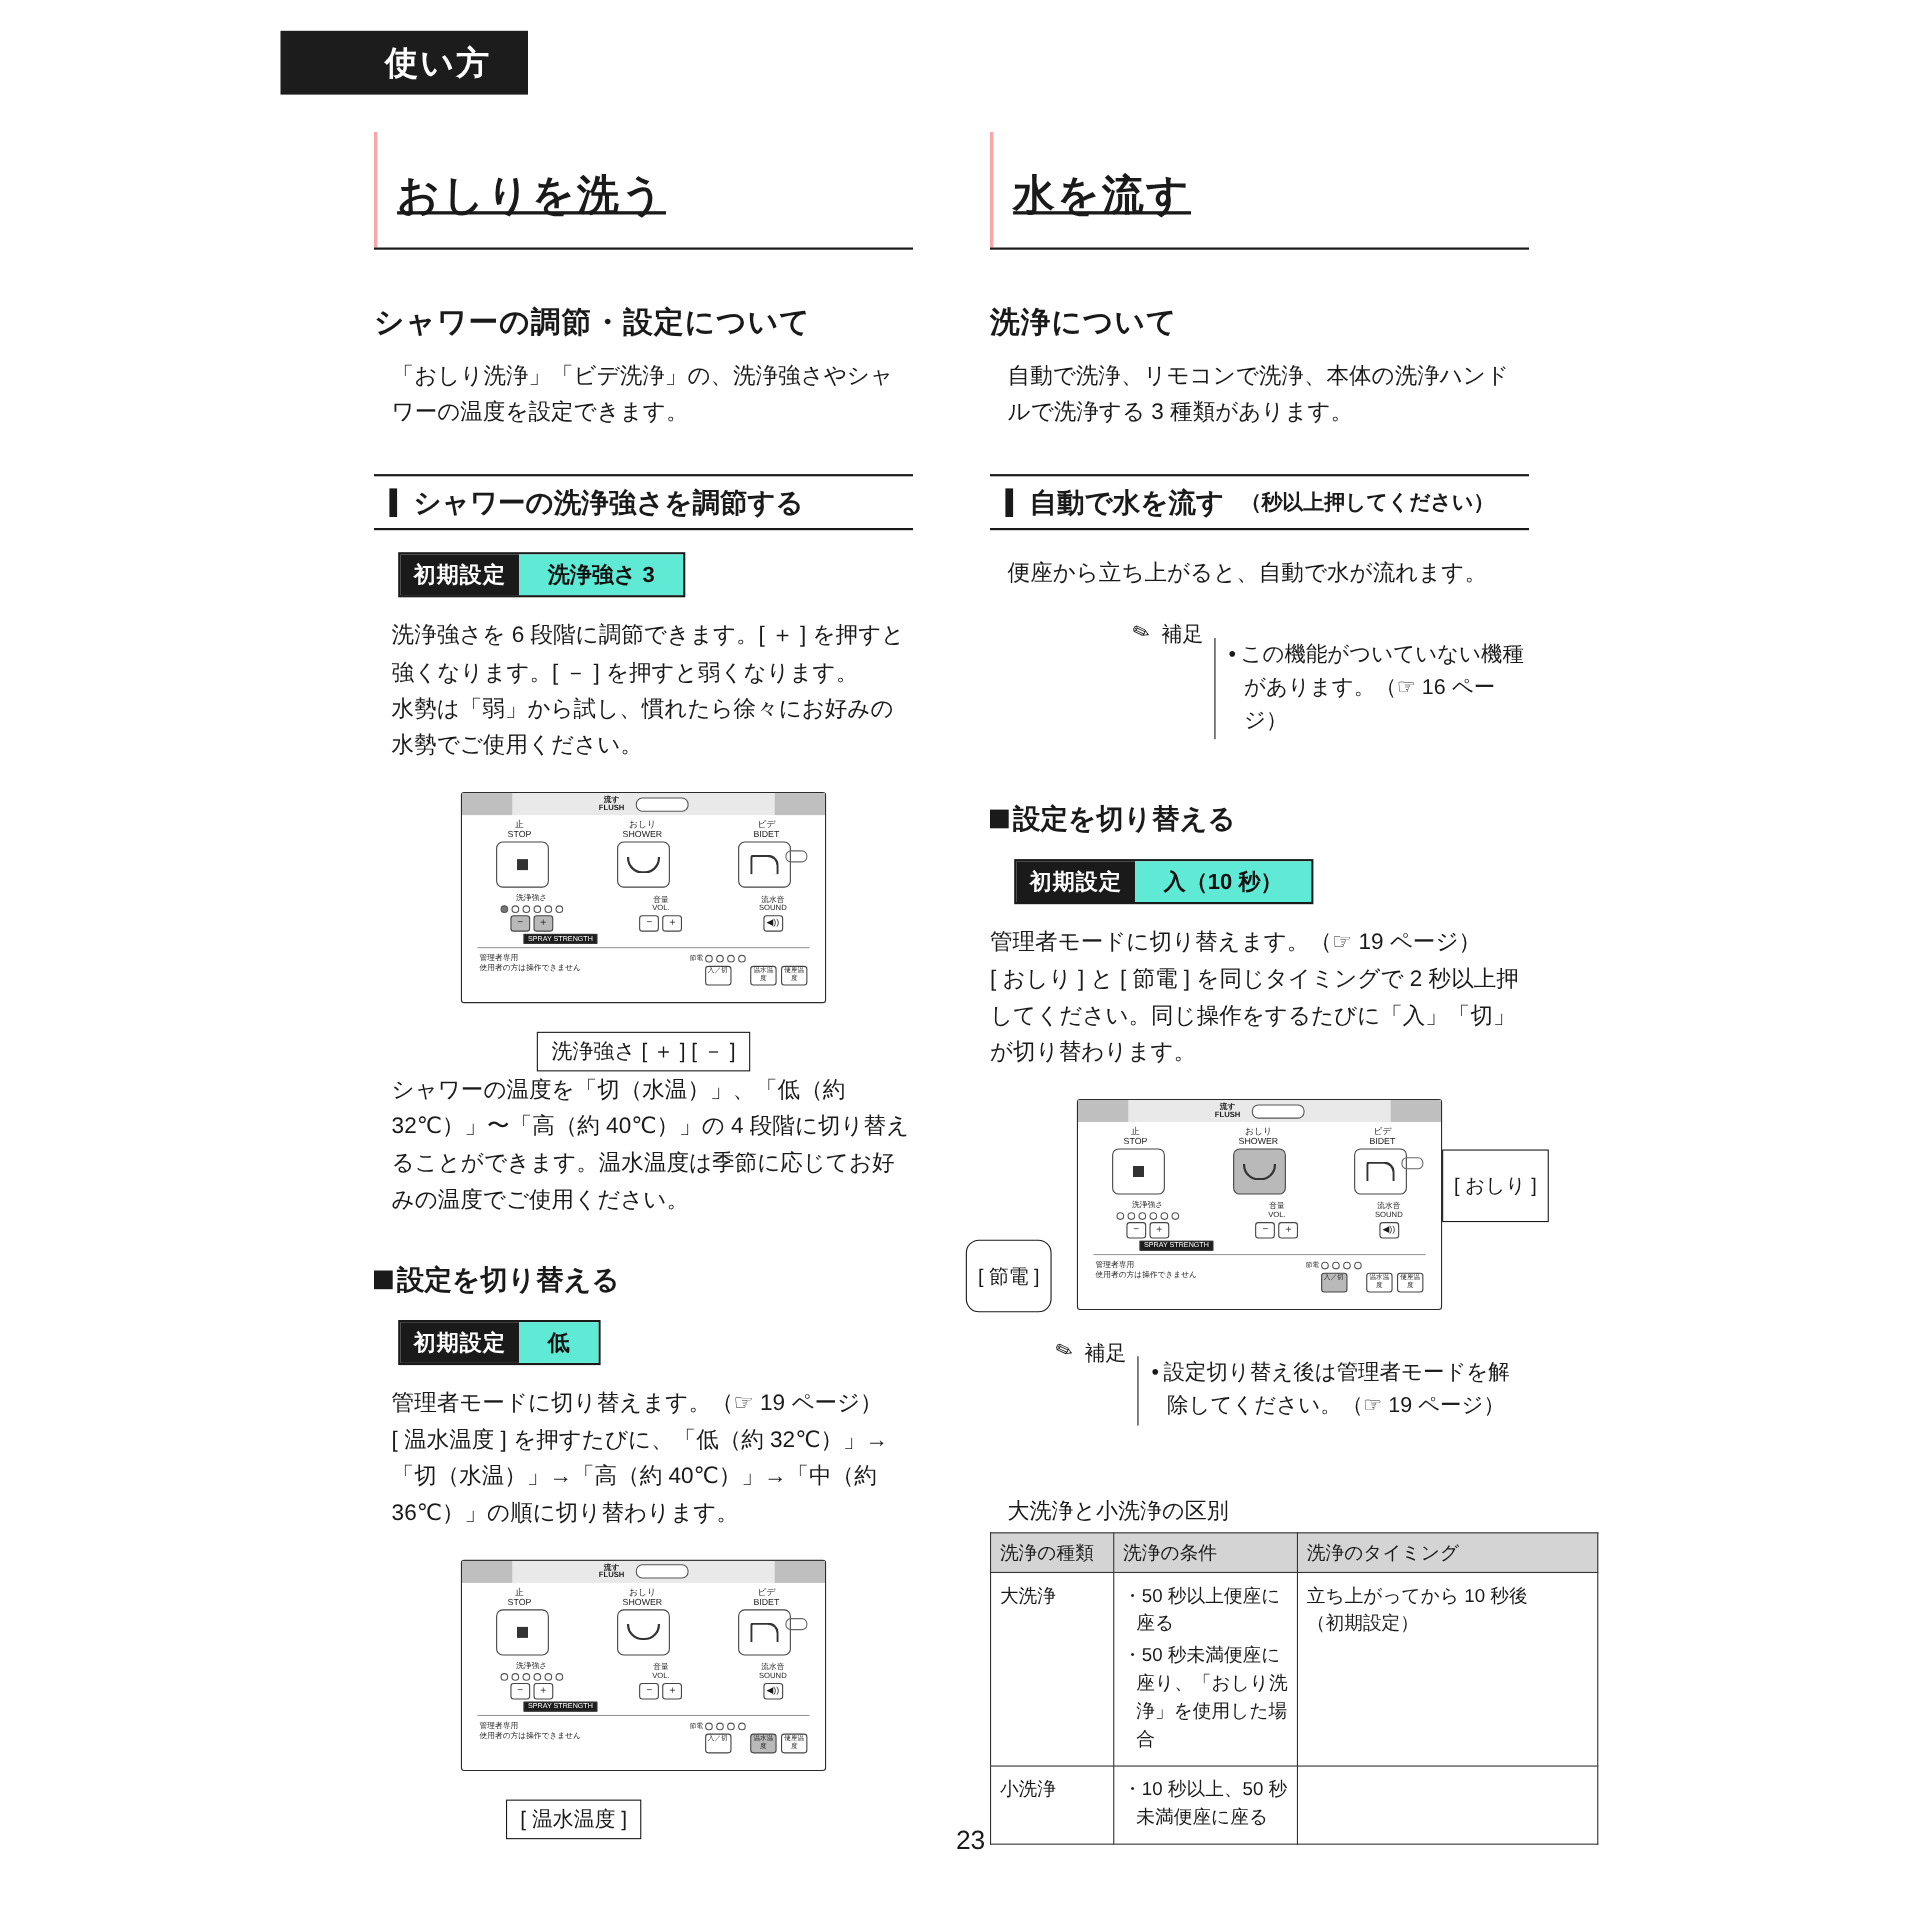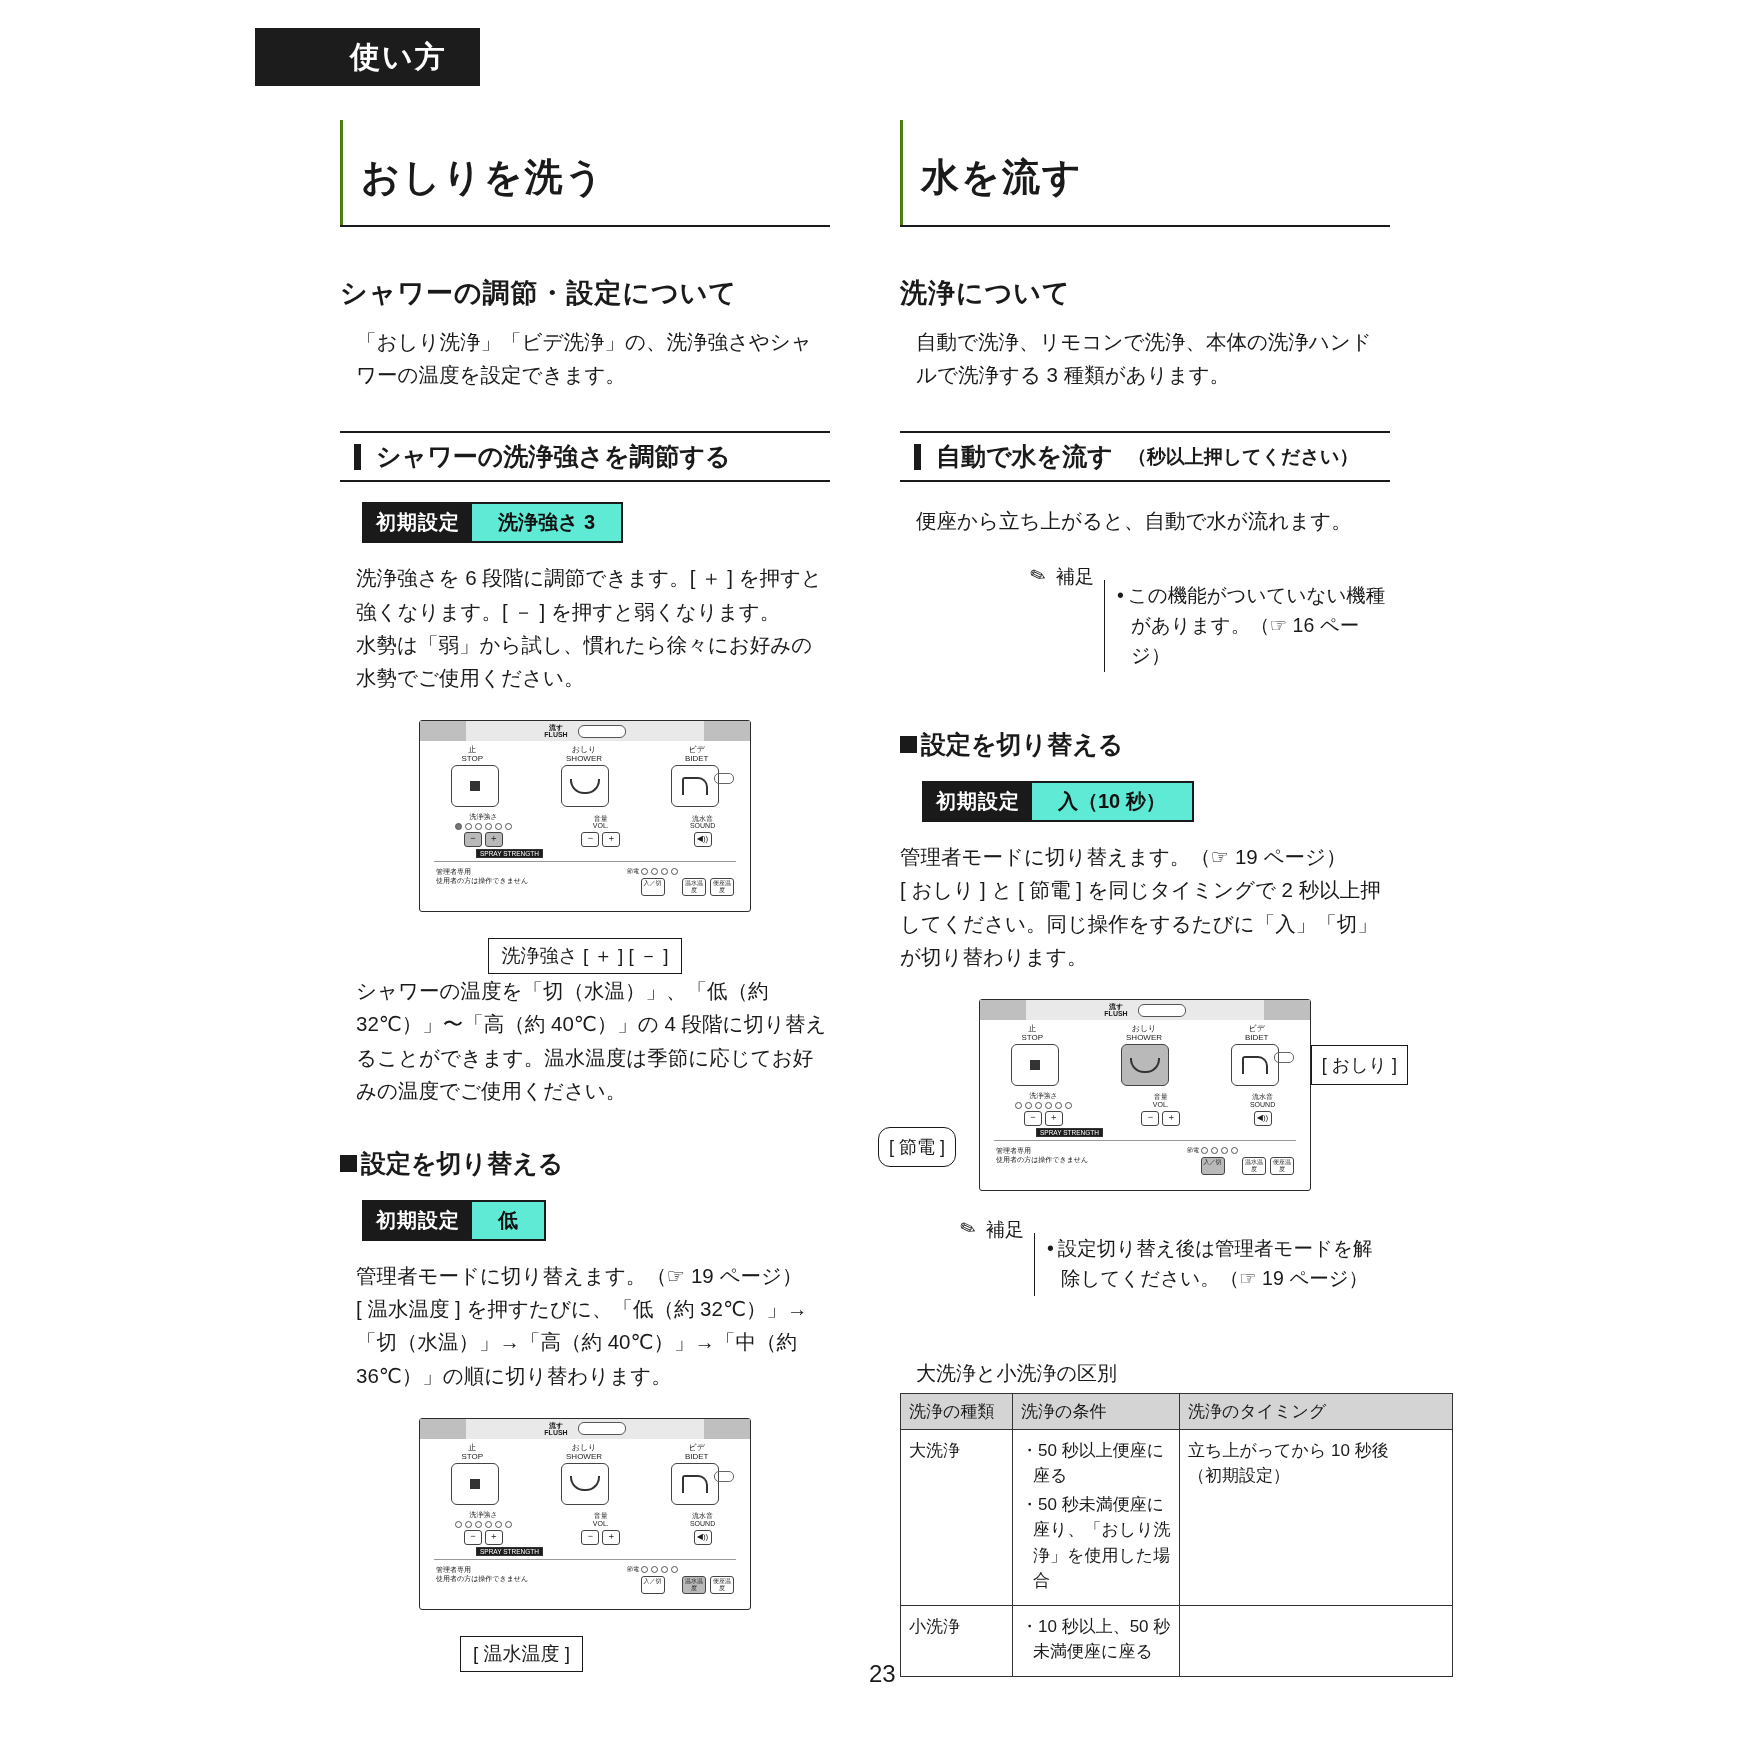--- a/index.html
+++ b/index.html
@@ -22,23 +22,24 @@
     padding-left:95px;box-sizing:border-box;
   }
 
   
   .col{position:absolute;top:120px;}
   .col-left{left:340px;width:490px;}
   .col-right{left:900px;width:490px;}
 
   .chapter-title{
     font-size:38px;font-weight:bold;letter-spacing:2px;
-    border-left:3px solid #4d7c0f;
+    border-left:3px solid #fca5a5;
     padding:32px 0 22px 18px;
     margin:0;
+    text-decoration:underline;
   }
   .chapter-rule{border-top:2px solid #1a1a1a;margin-top:0;height:0;}
 
   .sec-title{
     font-size:27px;font-weight:bold;margin:48px 0 14px 0;letter-spacing:1px;
   }
   .body-text{
     font-size:20.5px;line-height:1.62;margin:0 0 0 16px;
   }
 
@@ -138,21 +139,21 @@
   table.cmp{border-collapse:collapse;width:553px;font-size:17px;}
   table.cmp th{background:#d4d4d4;border:1px solid #333;padding:6px 8px;
       font-weight:normal;text-align:left;font-size:17px;}
   table.cmp td{border:1px solid #333;padding:8px 8px;vertical-align:top;line-height:1.5;}
   table.cmp td ul{margin:0;padding:0;list-style:none;}
   table.cmp td li{text-indent:-12px;padding-left:12px;margin-bottom:3px;}
   table.cmp td li:before{content:"・";}
 
   .pagenum{position:absolute;left:869px;top:1660px;font-size:24px;}
 
-  .tagbox{border:1.5px solid #1a1a1a;font-size:18px;padding:7px 10px;background:#fff;
+  .tagbox{border:1.5px solid #1a1a1a;font-size:18px;padding:20px 10px;background:#fff;
       display:inline-block;white-space:nowrap;}
 </style>
 </head>
 <body>
 
 <div class="page">
 
   <div class="header-tab">使い方</div>
 
   <div class="col col-left">

